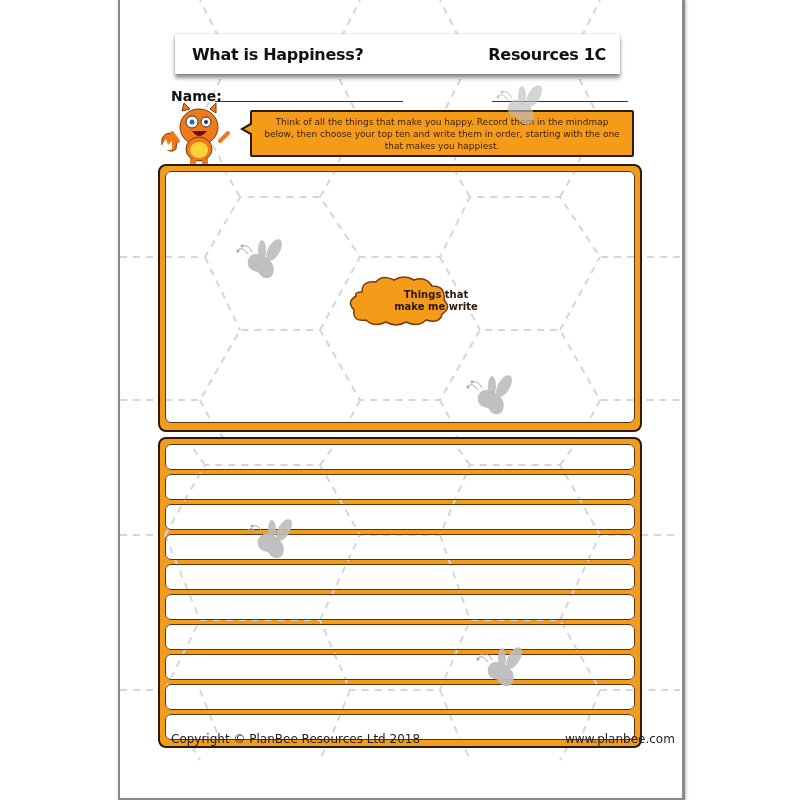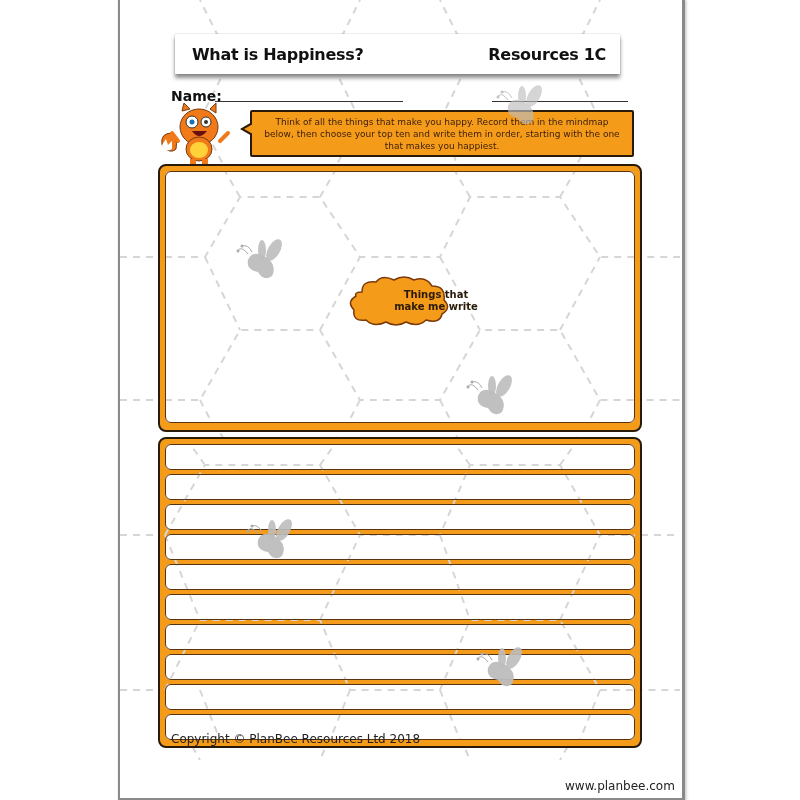--- a/index.html
+++ b/index.html
@@ -148,13 +148,13 @@
   <use href="#bee" x="238" y="242"></use>
   <use href="#bee" x="468" y="378" transform="scale(1)"></use>
   <use href="#bee" x="248" y="522"></use>
   <use href="#bee" x="478" y="650"></use>
   <g opacity="0.7">
       <use href="#bee" x="498" y="88"></use>
     </g>
 </svg>
 
 <span class="footer" style="left:171px;">Copyright © PlanBee Resources Ltd 2018</span>
-<span class="footer" style="left:565px;margin-top:47px;">www.planbee.com</span>
+<span class="footer" style="left:565px;">www.planbee.com</span>
 
 </body></html>

